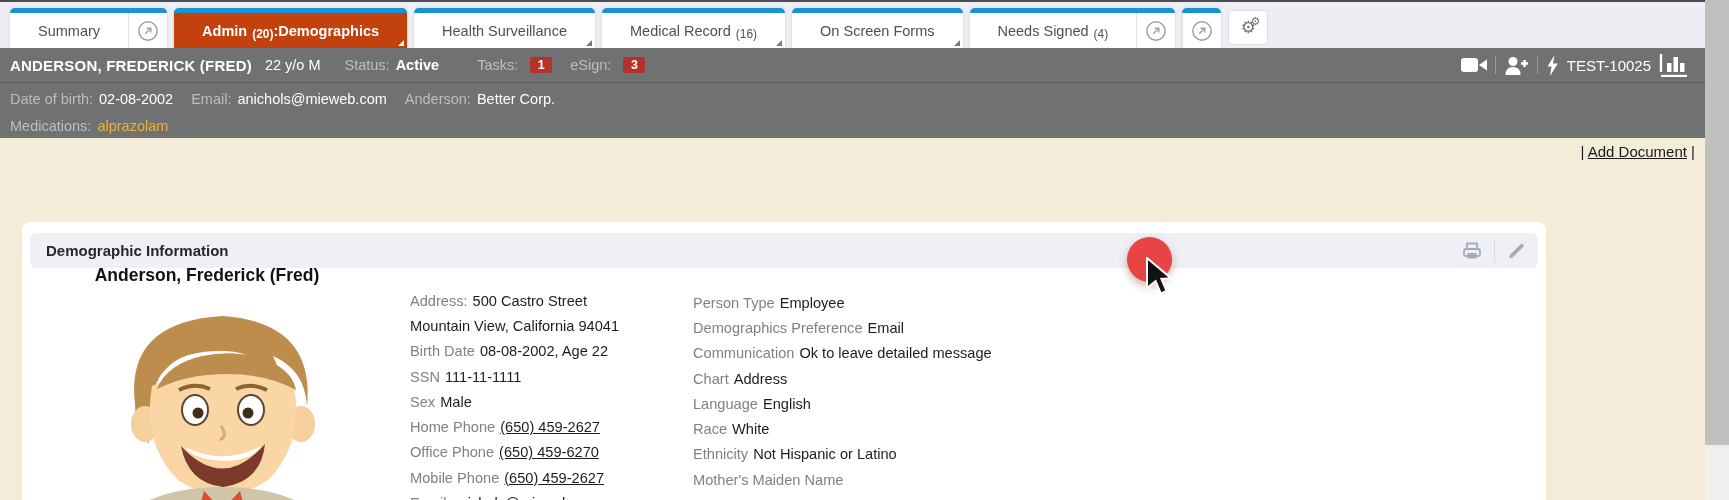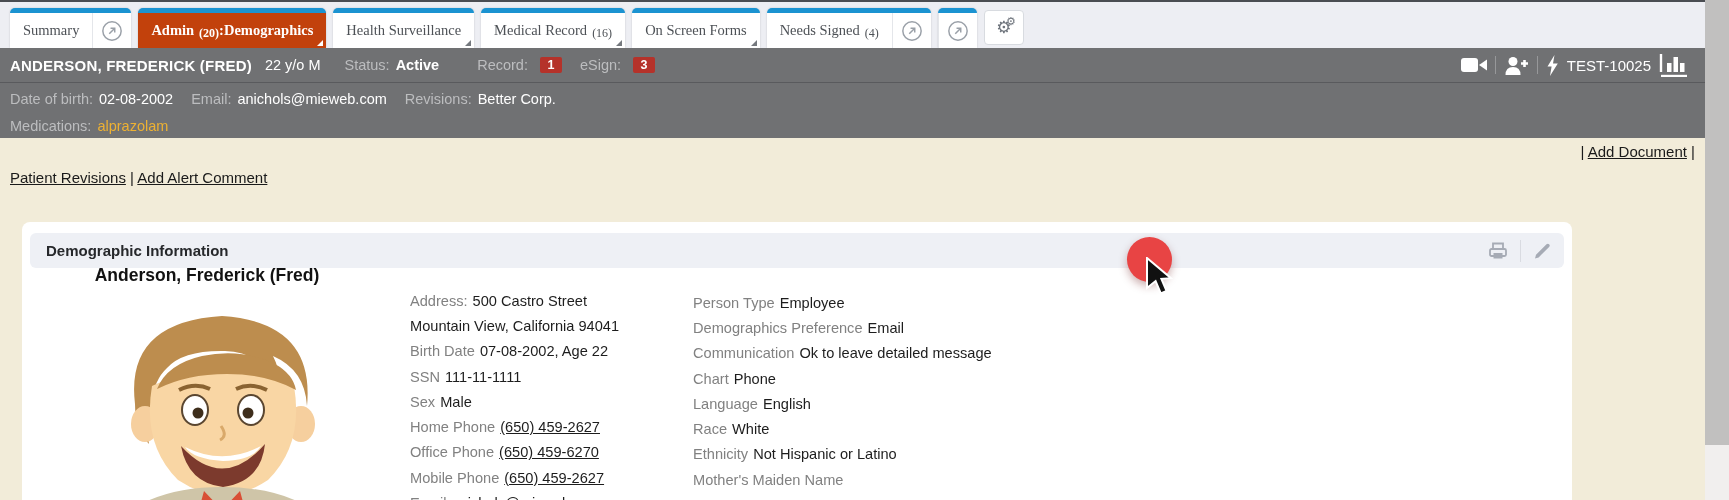--- a/index.html
+++ b/index.html
@@ -5,21 +5,21 @@
   html,body{margin:0;padding:0;}
   body{font-family:"Liberation Sans",sans-serif;}
   .page{position:relative;width:1729px;height:500px;background:#f2ecd9;overflow:hidden;}
 
   
   .tabbar{position:absolute;top:0;left:0;width:1705px;height:48px;background:#edeef3;
           border-top:2px solid #4a4d52;box-sizing:border-box;display:flex;align-items:flex-end;padding-left:10px;}
   .tab{position:relative;display:flex;align-items:stretch;height:35px;background:#fff;
        border-radius:5px 5px 0 0;border-top:5px solid #1b93d1;margin-right:7px;color:#4d5156;
        font-size:14.5px;cursor:pointer;box-shadow:0 0 2px rgba(0,0,0,.18);white-space:nowrap;}
-  .tab-label{display:flex;align-items:center;padding:0 13px;font-family:Liberation Serif, serif;}
+  .tab-label{display:flex;align-items:center;padding:0 28px;}
   .tab-count{font-size:12px;margin-left:5px;position:relative;top:3px;}
   .tab.active{background:#c2410c;color:#fff;font-weight:bold;}
   .tab-linkseg{display:flex;align-items:center;padding:0 8px;border-left:1px solid #e4e6ea;}
   .tab.dd::after{content:"";position:absolute;right:3px;bottom:2px;border-left:6px solid transparent;border-bottom:6px solid #75797e;}
   .tab.active.dd::after{border-bottom-color:#fff;}
   .gearbtn{align-self:flex-end;margin-bottom:3px;height:33px;width:38px;background:#fff;border:1px solid #d8dbe0;
            border-radius:4px;display:flex;align-items:center;justify-content:center;cursor:pointer;position:relative;color:#6e747c;}
   .gearbtn .g1{font-size:17px;line-height:1;}
   .gearbtn .g2{position:absolute;font-size:11px;right:7px;top:4px;}
 
@@ -38,21 +38,21 @@
   .ph-row2,.ph-row3{display:flex;align-items:center;height:27px;padding:0 10px;}
   .ph-row2{margin-top:2px;}
   .gold{color:#edb133;cursor:pointer;}
 
   
   .adddoc{position:absolute;top:143px;right:34px;font-size:15px;color:#1a1a1a;}
   .revlinks{position:absolute;top:169px;left:10px;font-size:15px;color:#1a1a1a;}
   a.blk{color:#1a1a1a;text-decoration:underline;cursor:pointer;}
 
   
-  .panel{position:absolute;left:22px;top:222px;width:1524px;height:278px;background:#fff;border-radius:8px 8px 0 0;padding-left:26px;}
+  .panel{position:absolute;left:22px;top:222px;width:1524px;height:278px;background:#fff;border-radius:8px 8px 0 0;}
   .panel-hdr{position:absolute;left:8px;right:8px;top:11px;height:35px;background:#eef0f5;border-radius:6px;
              display:flex;align-items:center;padding:0 12px;box-sizing:border-box;}
   .panel-title{font-size:15px;font-weight:bold;color:#26282b;margin-left:4px;}
   .phdr-icons{margin-left:auto;display:flex;align-items:center;gap:11px;}
   .phdr-icons .hdiv{width:1px;height:22px;background:#d9dbe1;}
   .icbtn{display:flex;align-items:center;cursor:pointer;}
 
   .p-name{position:absolute;left:20px;top:43px;width:330px;text-align:center;font-weight:bold;font-size:17.5px;color:#121212;}
   .avatar{position:absolute;left:85px;top:72px;width:230px;height:230px;}
 
@@ -124,21 +124,21 @@
       <span class="g2">⚙</span>
     </div>
   </div>
 
   <div class="pheader">
     <div class="ph-row1">
       <span class="ph-name">ANDERSON, FREDERICK (FRED)</span>
       <span class="ph-age">22 y/o M</span>
       <span class="ph-lab m24">Status:</span>
       <span class="m6" style="font-weight:600;">Active</span>
-      <span class="ph-lab m38">Record:</span>
+      <span class="ph-lab m38">Tasks:</span>
       <span class="badge m12">1</span>
       <span class="ph-lab m18">eSign:</span>
       <span class="badge m12">3</span>
       <span class="ph-icons">
         <span class="icbtn">
           <svg width="26" height="18">
               <rect x="0" y="2" width="17" height="14" rx="3" fill="#fff"></rect>
               <path d="M18 9 L26 3.5 V14.5 Z" fill="#fff"></path>
             </svg>
         </span>
@@ -166,38 +166,33 @@
               <path d="M2 22 H28" stroke="#fff" stroke-width="2.4"></path>
             </svg>
         </span>
       </span>
     </div>
     <div class="ph-row2">
       <span class="ph-lab">Date of birth:</span>
       <span class="m6">02-08-2002</span>
       <span class="ph-lab m18">Email:</span>
       <span class="m6">anichols@mieweb.com</span>
-      <span class="ph-lab m18">Revisions:</span>
+      <span class="ph-lab m18">Anderson:</span>
       <span class="m6">Better Corp.</span>
     </div>
     <div class="ph-row3">
       <span class="ph-lab">Medications:</span>
       <span class="m6 gold">alprazolam</span>
     </div>
   </div>
 
   <div class="adddoc">
     <span>|</span>
     <a class="blk">Add Document</a>
     <span>|</span>
-  </div>
-  <div class="revlinks">
-    <a class="blk">Patient Revisions</a>
-    <span>|</span>
-    <a class="blk">Add Alert Comment</a>
   </div>
 
   <div class="panel">
     <div class="panel-hdr">
       <span class="panel-title">Demographic Information</span>
       <span class="phdr-icons">
         <span class="icbtn">
           <svg width="22" height="20" fill="none" stroke="#a6abb5" stroke-width="1.8">
             <path d="M6 8 V2.5 H16 V8"></path>
               <rect x="3" y="8" width="16" height="7" rx="1.5"></rect>
@@ -239,21 +234,21 @@
     <div class="fcol fcol1">
         <div class="frow">
           <span class="flabel">Address:</span>
           <span class="fval">500 Castro Street</span>
         </div>
         <div class="frow">
           <span class="fval">Mountain View, California 94041</span>
         </div>
         <div class="frow">
           <span class="flabel">Birth Date</span>
-          <span class="fval">07-08-2002, Age 22</span>
+          <span class="fval">08-08-2002, Age 22</span>
         </div>
         <div class="frow">
           <span class="flabel">SSN</span>
           <span class="fval">111-11-1111</span>
         </div>
         <div class="frow">
           <span class="flabel">Sex</span>
           <span class="fval">Male</span>
         </div>
         <div class="frow">
@@ -281,21 +276,21 @@
         <div class="frow">
           <span class="flabel">Demographics Preference</span>
           <span class="fval">Email</span>
         </div>
         <div class="frow">
           <span class="flabel">Communication</span>
           <span class="fval">Ok to leave detailed message</span>
         </div>
         <div class="frow">
           <span class="flabel">Chart</span>
-          <span class="fval">Phone</span>
+          <span class="fval">Address</span>
         </div>
         <div class="frow">
           <span class="flabel">Language</span>
           <span class="fval">English</span>
         </div>
         <div class="frow">
           <span class="flabel">Race</span>
           <span class="fval">White</span>
         </div>
         <div class="frow">

